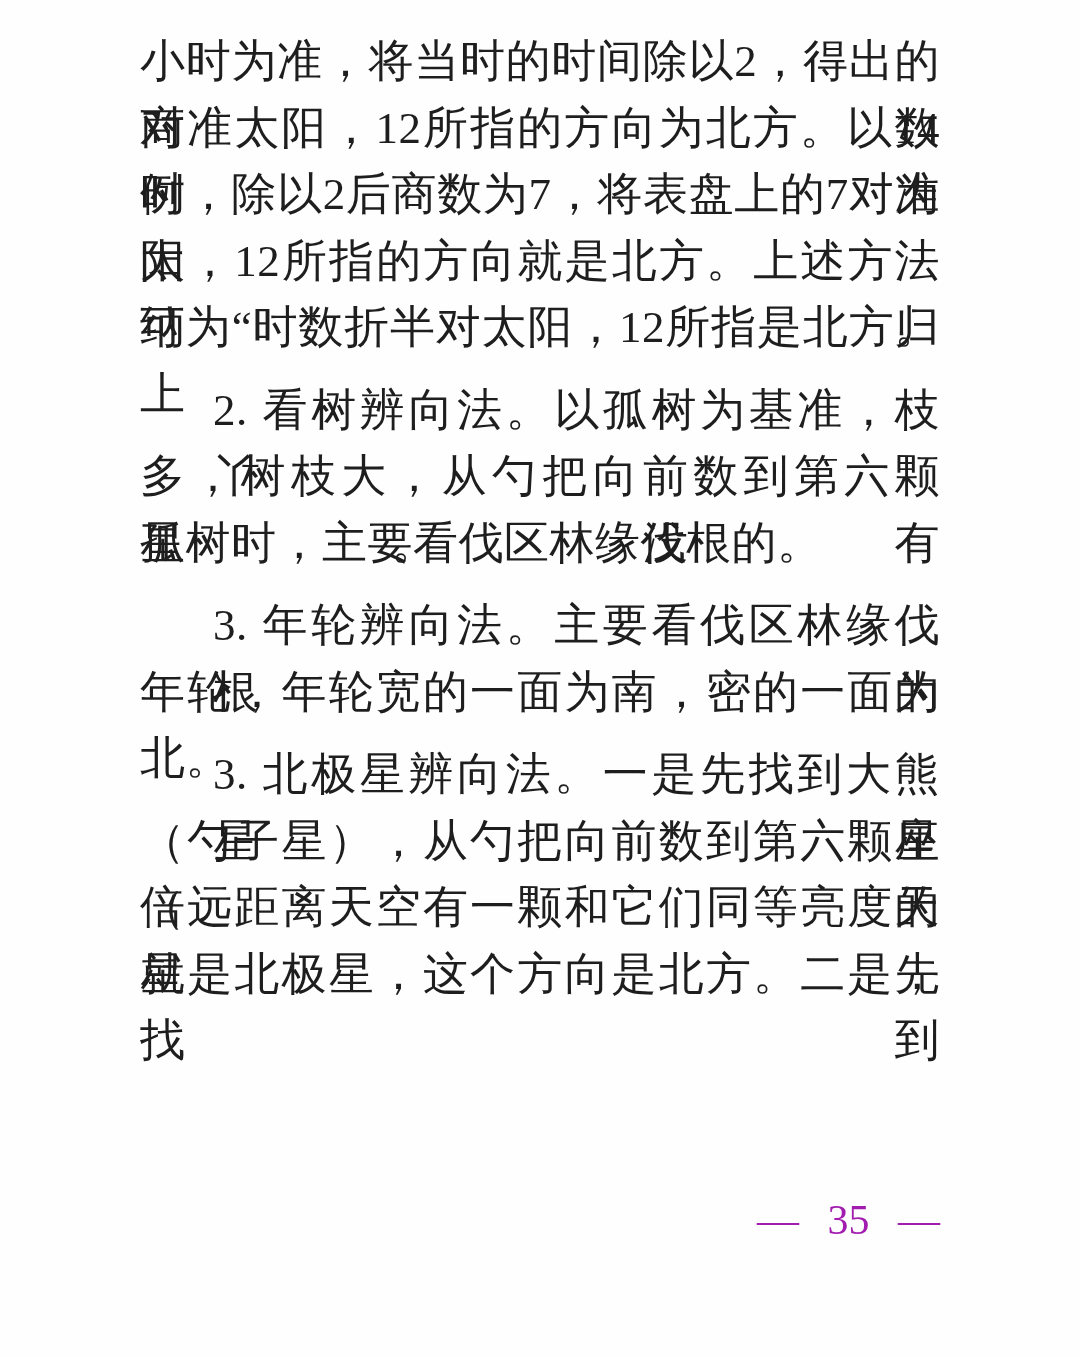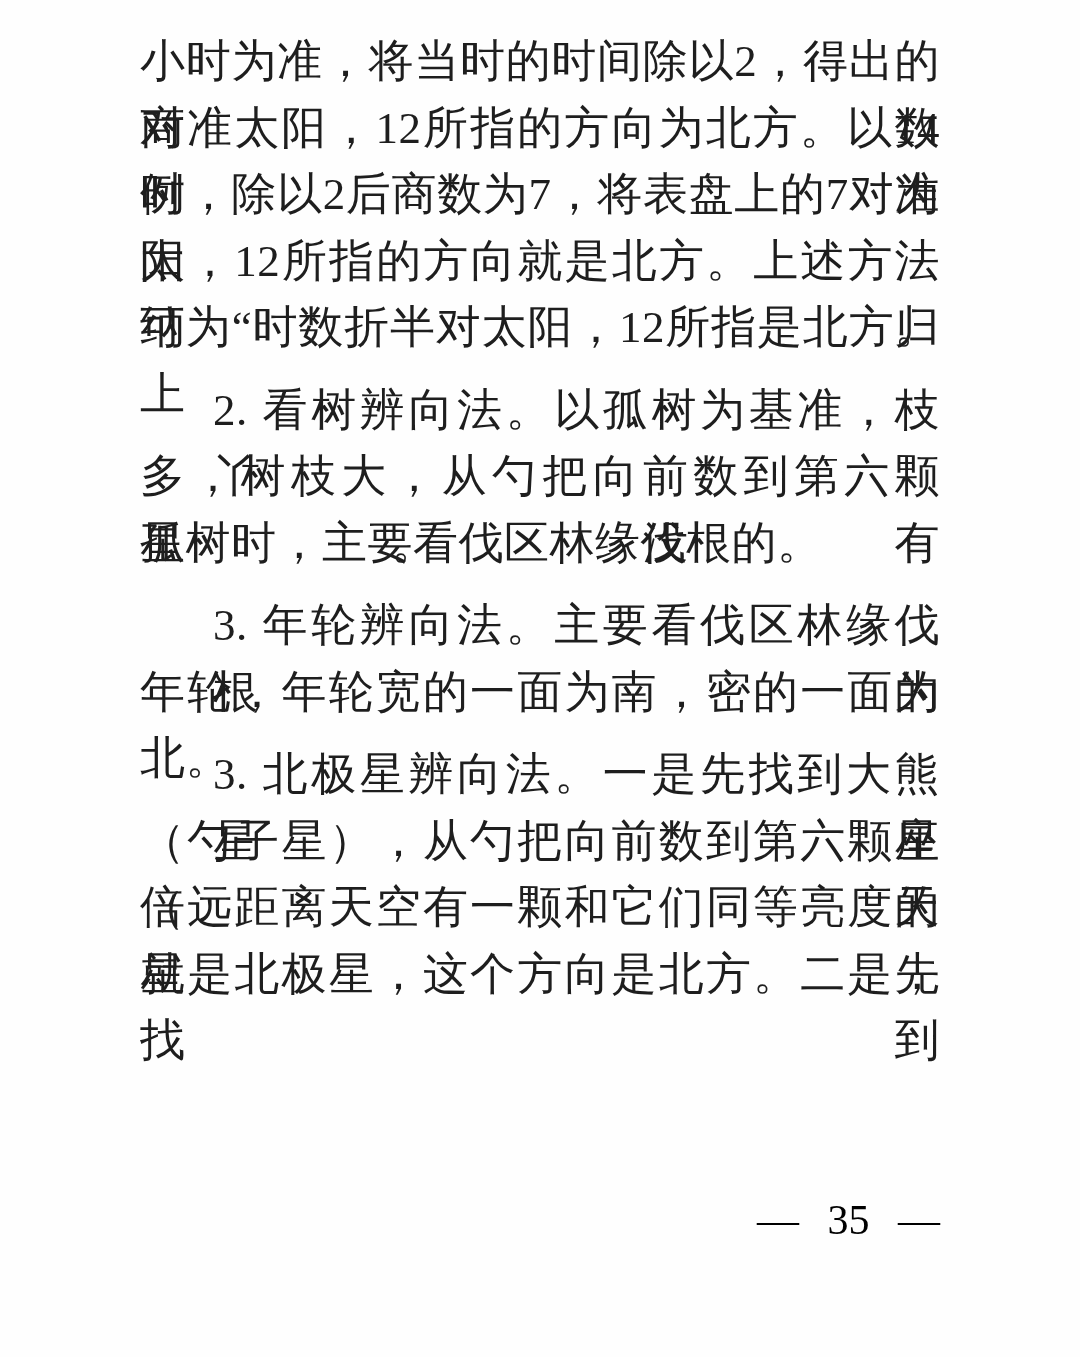--- a/index.html
+++ b/index.html
@@ -44,21 +44,21 @@
   }
   .page-number {
     position: absolute;
     left: 140px;
     top: 1196px;
     width: 800px;
     text-align: right;
     font-size: 42px;
     line-height: 48px;
     word-spacing: 18px;
-    color: #000000;
+    color: #a21caf;
   }
 </style>
 </head>
 <body>
 
 <div class="page">
   <div class="text-block">
     <div class="line">小时为准，将当时的时间除以2，得出的商数</div>
     <div class="line">对准太阳，12所指的方向为北方。以14时为</div>
     <div class="line">例，除以2后商数为7，将表盘上的7对准太</div>

